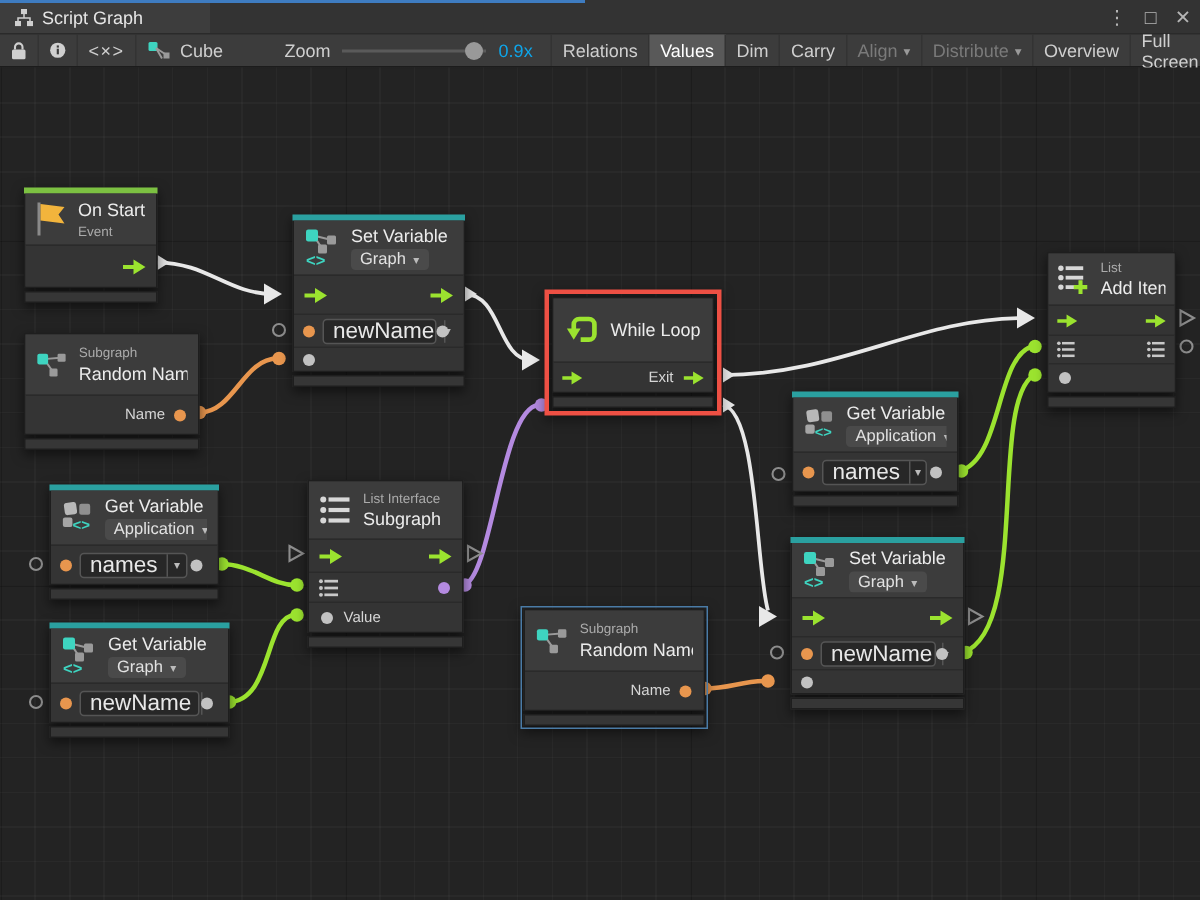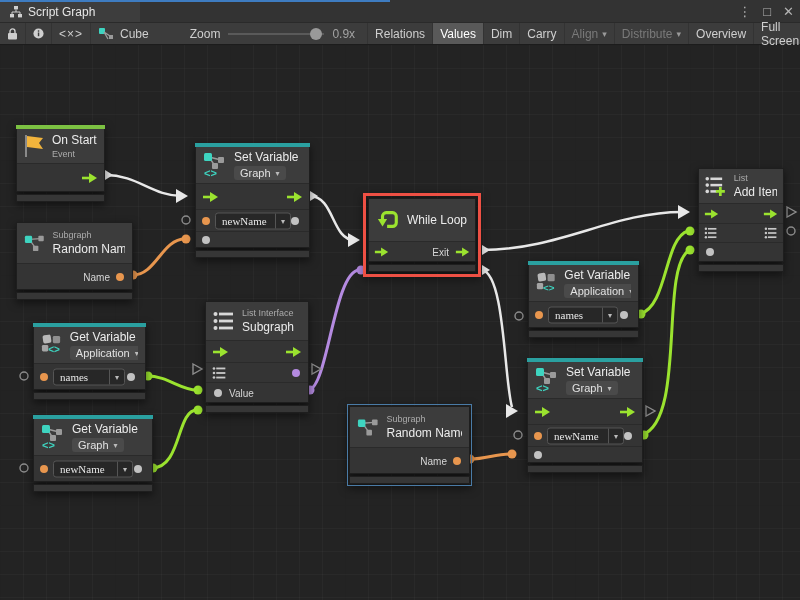--- a/index.html
+++ b/index.html
@@ -22,21 +22,21 @@
     display:flex; align-items:center; color:#cfcfcf; font-size:12px; }
   .tbtn { height:21px; display:flex; align-items:center; padding:0 7px; border-right:1px solid #333;justify-content:flex-end; }
   .tbtn.icononly { width:26px; justify-content:center; }
   .tbtn.active { background:#595959; color:#fff; }
   .tbtn.disabled { color:#7a7a7a; }
   .tbtn .caret { font-size:9px; margin-left:4px; color:#9a9a9a; }
   .spacer { width:34px; }
   .zoomtrack { position:relative; width:96px; height:2px; background:#5a5a5a; margin:0 8px; }
   .zoomhandle { position:absolute; top:-5px; left:82px; width:12px; height:12px; border-radius:50%;
     background:#999; }
-  .zval { margin-right:10px; color:#a3a3a3; }
+  .zval { margin-right:10px; color:#0ea5e9; }
   .codeglyph { letter-spacing:1px; color:#cfcfcf; }
 
   
   .canvas { position:absolute; left:0; top:45px; width:800px; height:555px; background:#232323;
     background-image:
       repeating-linear-gradient(to right, rgba(255,255,255,0.028) 0 1px, transparent 1px 23px),
       repeating-linear-gradient(to bottom, rgba(255,255,255,0.028) 0 1px, transparent 1px 23px),
       repeating-linear-gradient(to right, rgba(0,0,0,0.20) 0 1px, transparent 1px 115px),
       repeating-linear-gradient(to bottom, rgba(0,0,0,0.20) 0 1px, transparent 1px 115px);
   }
@@ -58,21 +58,21 @@
   .hdd .caret { font-size:8px; color:#bbb; }
   .row { position:relative; border-top:1px solid #2a2a2a; background:#343434; }
   .footer { height:8px; margin-top:2px; background:#363636; border:1px solid #1e1e1e; }
   .p { position:absolute; top:50%; transform:translateY(-50%); display:inline-flex; align-items:center; }
   .dot { width:8px; height:8px; border-radius:50%; }
   .orange { background:#e8964e; }
   .graydot { background:#c2c2c2; }
   .purple { background:#b48ae0; }
   .dd { position:absolute; top:50%; transform:translateY(-50%); display:inline-flex; align-items:stretch;
     background:#272727; border:1px solid #555; border-radius:3px; height:17px; }
-  .ddt { display:flex; align-items:center; padding:0 6px; font-size:11px; color:#e8e8e8; flex:1;font-family:Liberation Serif, serif; }
+  .ddt { display:flex; align-items:center; padding:0 6px; font-size:15px; color:#e8e8e8; flex:1; }
   .dda { display:flex; align-items:center; justify-content:center; width:15px; border-left:1px solid #555;
     font-size:8px; color:#bbb; }
   .plabel { font-size:10px; color:#d6d6d6; }
   .sel-red { outline:3px solid #ee5044; outline-offset:2px; }
   .sel-blue { outline:1px solid #4a7ba6; outline-offset:1px; }
 </style>
 </head>
 <body>
 
 <div id="app">
@@ -364,21 +364,21 @@
           <span class="dda">
               <span>▾</span>
             </span>
         </span>
         <span class="p dot graydot" style="right:10px"></span>
       </div>
     </div>
     <div class="footer"></div>
   </div>
 
-  <div class="node" style="left:205px;top:301px;width:104px">
+  <div class="node" style="left:205px;top:320px;width:104px">
     <div class="block">
       <div class="hdr" style="height:38px;padding:4px 7px">
         <svg width="22" height="20" viewBox="0 0 22 20">
           <circle cx="2.5" cy="3" r="2" fill="#d8d8d8"></circle>
             <rect x="6" y="1.6" width="14" height="2.8" fill="#d8d8d8"></rect>
           <circle cx="2.5" cy="10" r="2" fill="#d8d8d8"></circle>
             <rect x="6" y="8.6" width="14" height="2.8" fill="#d8d8d8"></rect>
           <circle cx="2.5" cy="17" r="2" fill="#d8d8d8"></circle>
             <rect x="6" y="15.6" width="14" height="2.8" fill="#d8d8d8"></rect>
         </svg>

